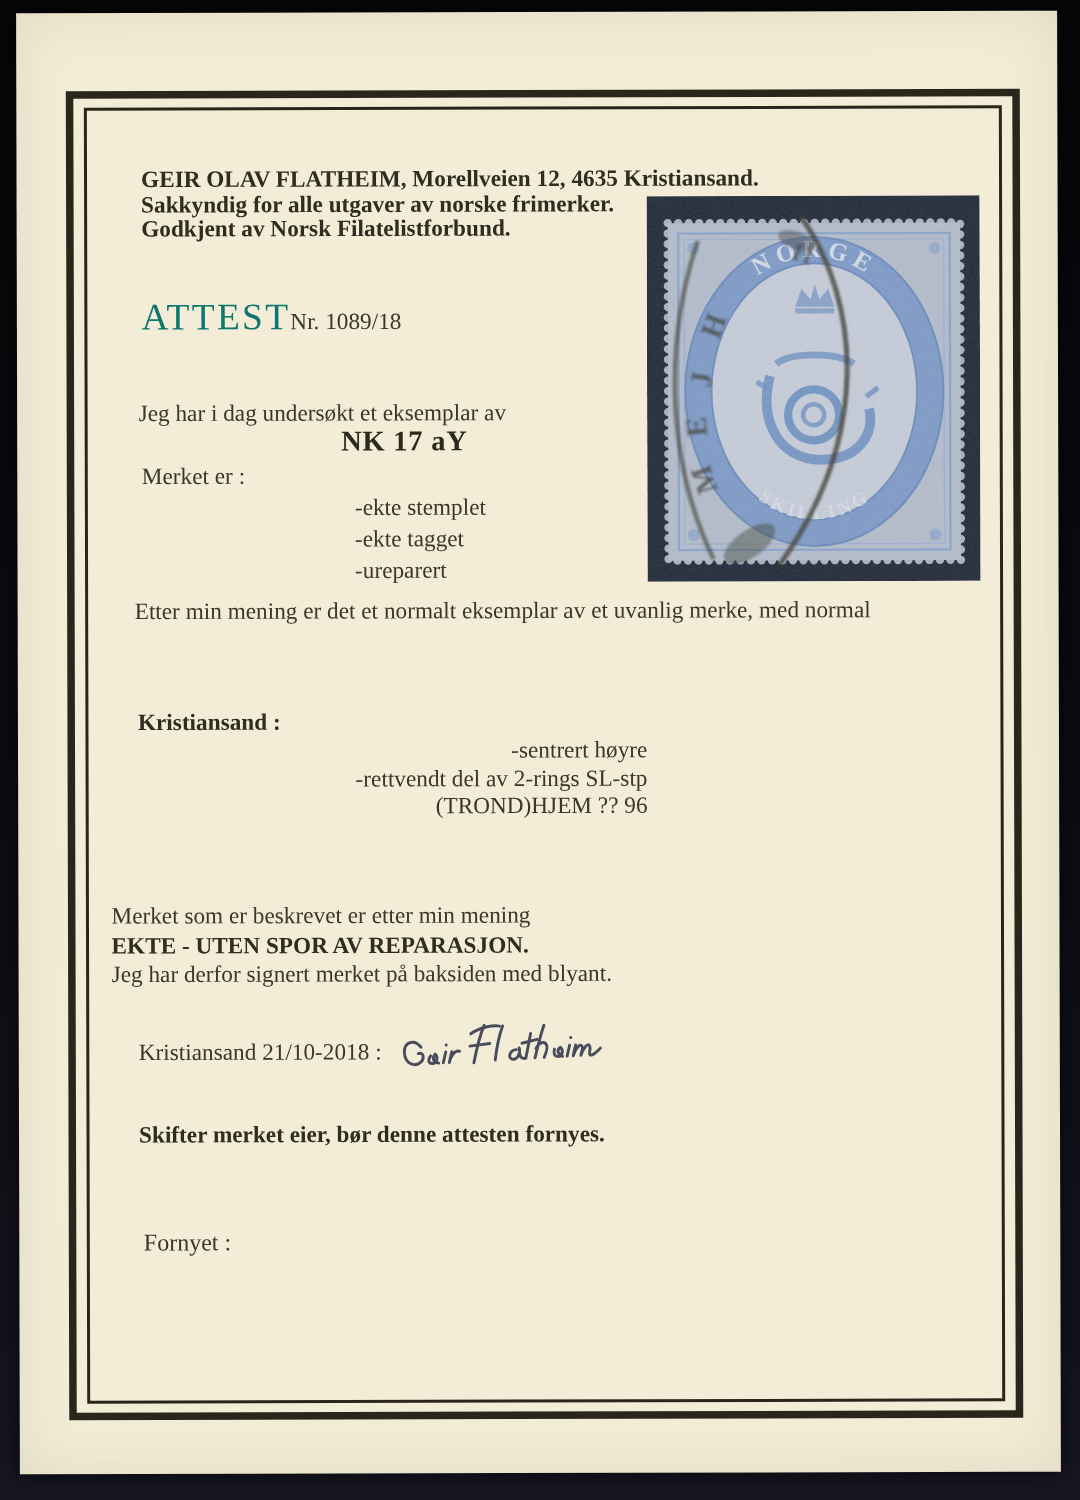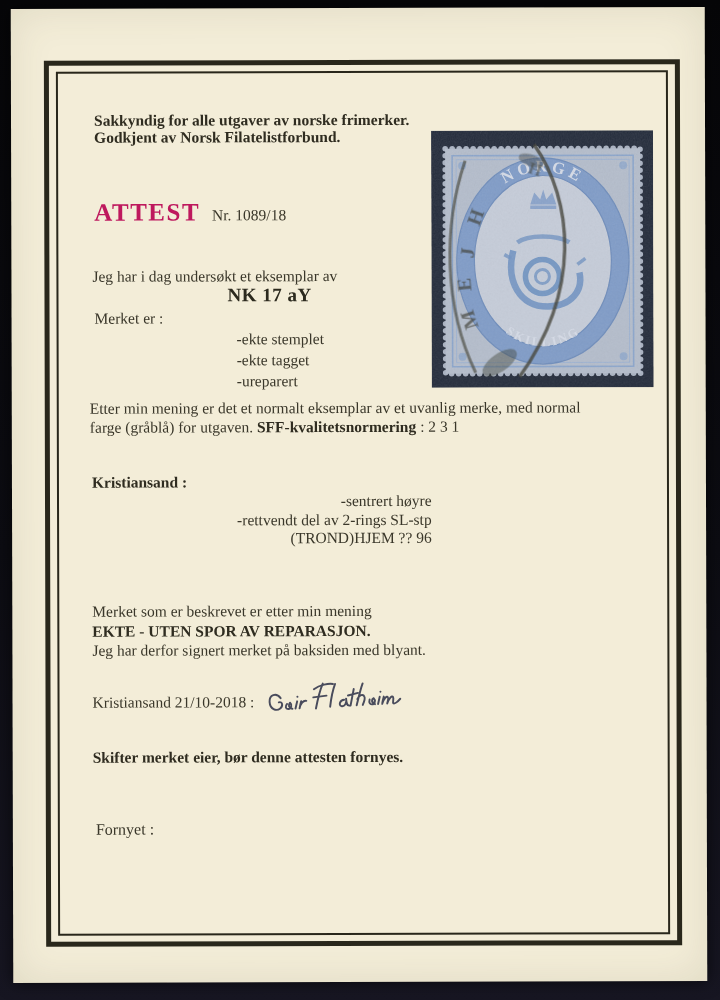--- a/index.html
+++ b/index.html
@@ -19,45 +19,46 @@
     border:5px solid #29271b;box-sizing:border-box;
   }
   .frame-inner{
     position:absolute;left:7px;top:6px;right:7px;bottom:6px;
     border:2px solid #29271b;
   }
   .tb{position:absolute;color:#3a372a;font-size:15.5px;line-height:19px;}
   .b{font-weight:bold;color:#2f2c20;}
   .header-block{left:83px;top:104px;font-weight:bold;color:#2f2c20;line-height:16.5px;font-size:15.5px;}
   .attest-row{left:83px;top:194px;}
-  .attest-word{font-size:25px;font-weight:bold;letter-spacing:1.5px;color:#be185d;}
-  .attest-number{font-size:15.5px;margin-left:12px;color:#3a372a;}
+  .attest-word{font-size:25px;font-weight:normal;letter-spacing:1.5px;color:#0f766e;}
+  .attest-number{font-size:15.5px;margin-left:0;color:#3a372a;}
   .intro-line{left:81px;top:258px;}
   .catalog-number{left:216px;top:277px;font-size:19px;font-weight:bold;letter-spacing:.5px;color:#2c2a1e;}
   .merket-label{left:83px;top:300px;}
   .merket-list{left:225px;top:320px;line-height:21px;}
   .opinion-block{left:78px;top:391px;line-height:18.5px;}
   .bemerk-label{left:80px;top:464px;font-weight:bold;color:#2f2c20;}
   .bemerk-list{left:225px;top:484px;line-height:18.5px;text-align:right;}
-  .conclusion-block{left:80px;top:593px;line-height:19.5px;}
+  .conclusion-block{left:62px;top:593px;line-height:19.5px;}
   .date-line{left:80px;top:684px;}
   .signature-wrap{position:absolute;left:254px;top:666px;width:148px;height:46px;}
   .renewal-line{left:80px;top:739px;font-weight:bold;color:#2f2c20;}
   .fornyet-line{left:83px;top:811px;font-size:16px;}
   .stamp-photo{position:absolute;left:420px;top:123px;width:222px;height:257px;}
 </style>
 </head>
 <body>
 
 <div class="paper">
   <div class="frame-outer">
     <div class="frame-inner"></div>
   </div>
 
   <div class="tb header-block">
+    <div>GEIR OLAV FLATHEIM, Morellveien 12, 4635 Kristiansand.</div>
     <div>Sakkyndig for alle utgaver av norske frimerker.</div>
     <div>Godkjent av Norsk Filatelistforbund.</div>
   </div>
 
   <div class="tb attest-row">
     <span class="attest-word">ATTEST</span><span class="attest-number">Nr. 1089/18</span>
   </div>
 
   <div class="tb intro-line">Jeg har i dag undersøkt et eksemplar av</div>
 
@@ -66,21 +67,20 @@
   <div class="tb merket-label">Merket er :</div>
 
   <div class="tb merket-list">
     <div>-ekte stemplet</div>
     <div>-ekte tagget</div>
     <div>-ureparert</div>
   </div>
 
   <div class="tb opinion-block">
     <div>Etter min mening er det et normalt eksemplar av et uvanlig merke, med normal</div>
-    <div><span>farge (gråblå) for utgaven. </span><span class="b">SFF-kvalitetsnormering</span><span> : 2 3 1</span></div>
   </div>
 
   <div class="tb bemerk-label">Kristiansand :</div>
 
   <div class="tb bemerk-list">
     <div>-sentrert høyre</div>
     <div>-rettvendt del av 2-rings SL-stp</div>
     <div>(TROND)HJEM ?? 96</div>
   </div>
 

